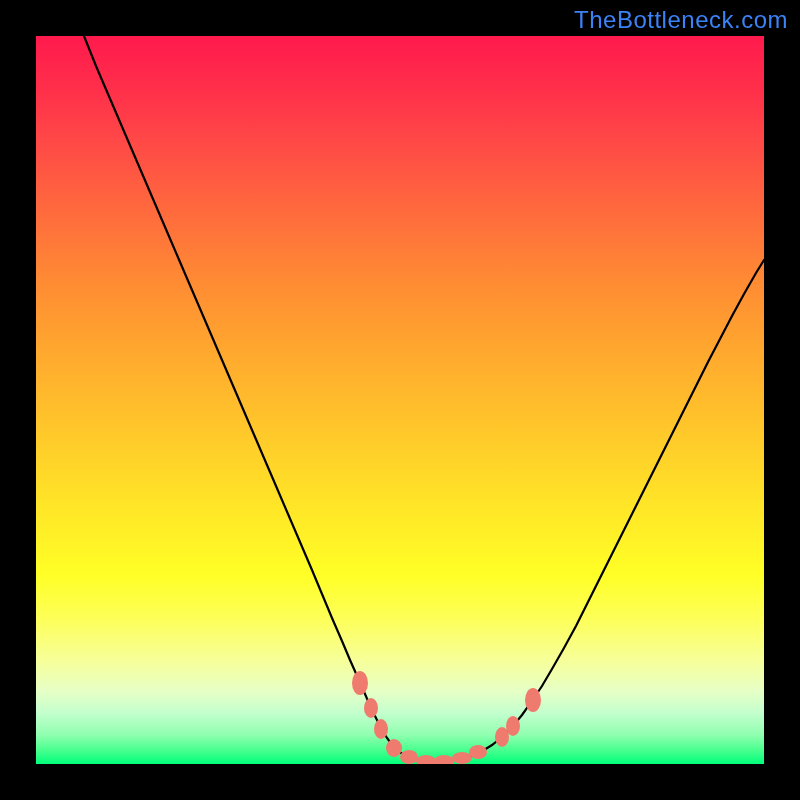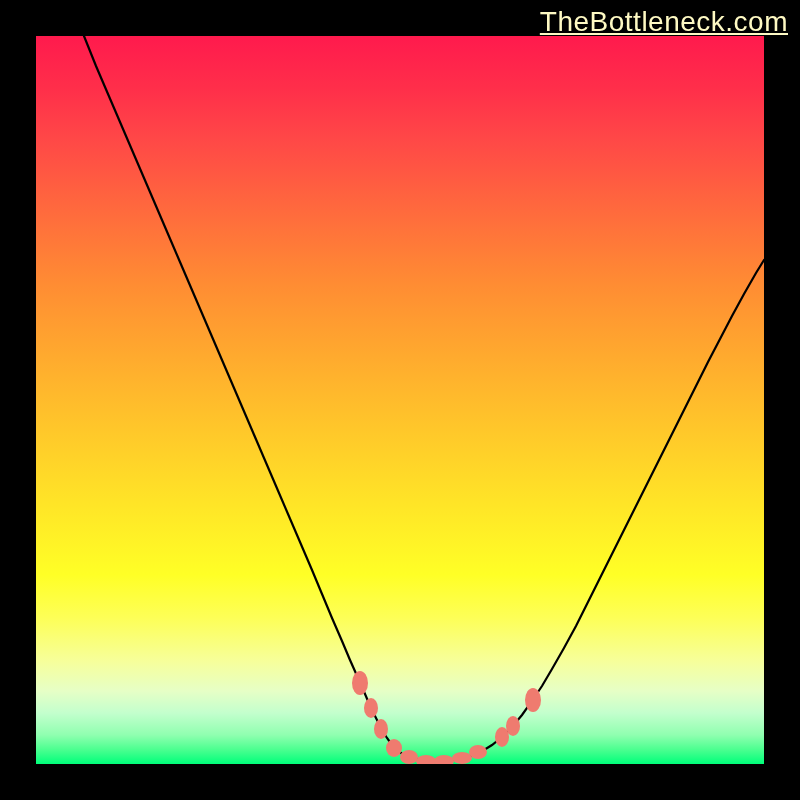--- a/index.html
+++ b/index.html
@@ -60,25 +60,24 @@
   }
   .bead {
     fill: #ef7b6f;
     stroke: none;
   }
   .watermark {
     position: absolute;
     top: 6px;
     right: 12px;
     font-family: Arial, Helvetica, sans-serif;
-    font-size: 28px;
-    color: #fef9c3;
+    font-size: 24px;
+    color: #3b82f6;
     letter-spacing: 0.5px;
     user-select: none;
-    text-decoration: underline;
   }
 </style>
 </head>
 <body>
 
 <div class="frame">
   <div class="plot-area">
     <svg class="plot-svg" viewBox="0 0 728 728" preserveAspectRatio="none">
       <path id="curve-path" class="curve" d="M 48 0 L 60 30 L 72 58 L 84 86 L 96 114 L 108 142 L 120 170 L 132 198 L 144 226 L 156 254 L 168 282 L 180 310 L 192 338 L 204 366 L 216 394 L 228 422 L 240 450 L 252 478 L 264 506 L 276 534 L 286 558 L 296 582 L 306 605 L 314 624 L 322 642 L 329 658 L 335 672 L 341 684 L 346 694 L 351 702 L 356 709 L 362 715 L 368 719 L 376 722 L 384 724 L 392 725 L 400 725 L 408 725 L 416 724 L 424 723 L 432 721 L 440 718 L 448 714 L 456 709 L 466 701 L 476 691 L 486 679 L 496 665 L 506 650 L 516 633 L 528 612 L 540 590 L 552 566 L 564 542 L 576 518 L 588 494 L 600 470 L 612 446 L 624 422 L 636 398 L 648 374 L 660 350 L 672 326 L 684 303 L 696 280 L 708 258 L 720 237 L 728 224"></path>
       <g id="beads-group">

